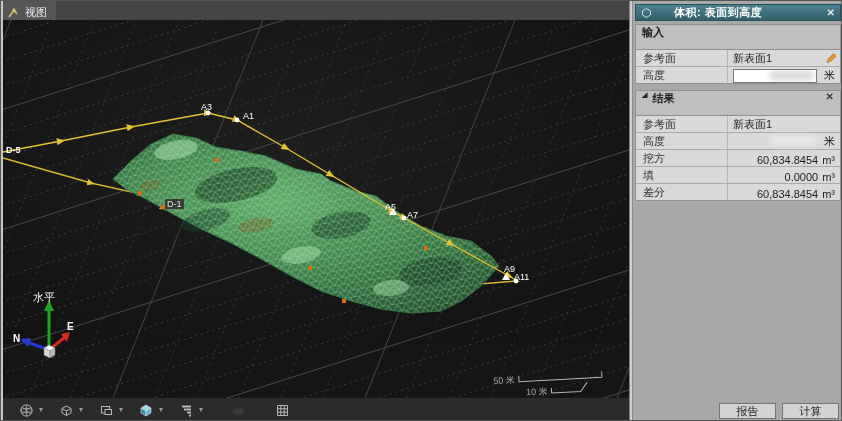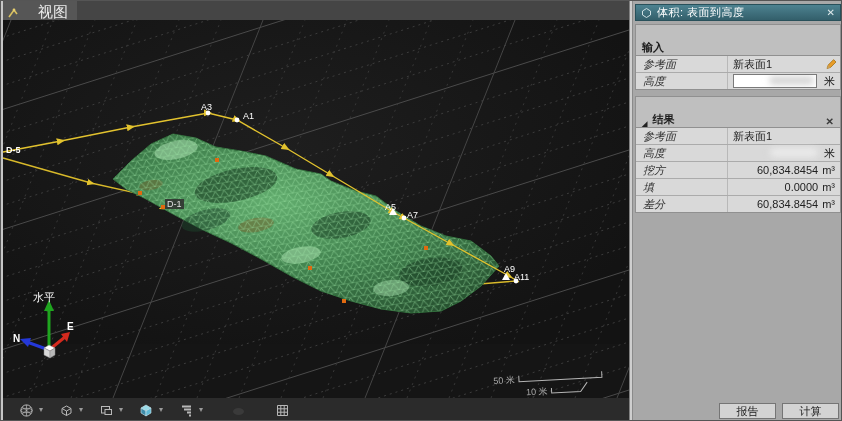--- a/index.html
+++ b/index.html
@@ -3,52 +3,52 @@
 <meta charset="utf-8">
 <style>
   html,body{margin:0;padding:0;background:#666;}
   .app{position:relative;width:842px;height:421px;overflow:hidden;
        font-family:"Liberation Sans",sans-serif;background:#a8a8a8;
        border:1px solid #555;box-sizing:border-box;}
   
   .left{position:absolute;left:0;top:0;width:628px;height:421px;background:#151515;}
   .edge-strip{position:absolute;left:0;top:0;width:2px;height:421px;background:#c6c6c6;z-index:9;}
   .tabbar{position:absolute;left:0;top:0;width:628px;height:19px;background:#454545;display:flex;align-items:center;}
-  .tab{display:flex;align-items:center;gap:19px;height:19px;padding:4px 9px 0 6px;background:#565656;color:#ececec;font-size:15px;}
+  .tab{display:flex;align-items:center;gap:6px;height:19px;padding:4px 9px 0 6px;background:#565656;color:#ececec;font-size:11px;}
   .viewport{position:absolute;left:0;top:19px;width:628px;height:324px;
             background:radial-gradient(ellipse at 45% 40%, #1e1e1e 0%, #131313 80%);}
   .viewport svg.scene{position:absolute;left:0;top:0;}
   
   .toolbar{position:absolute;left:0;bottom:0;width:628px;height:24px;background:#2b2b2b;
            display:flex;align-items:center;padding-left:16px;box-sizing:border-box;}
   .tbgroup{display:flex;align-items:center;gap:4px;margin-right:14px;}
   .tbbtn{display:flex;align-items:center;justify-content:center;width:18px;height:18px;}
   .caret{color:#9a9a9a;font-size:8px;line-height:1;}
   .tb-sep{width:12px;}
   
   .splitter{position:absolute;left:628px;top:0;width:4px;height:421px;background:#cfcfcf;
             border-left:1px solid #808080;border-right:1px solid #8a8a8a;box-sizing:border-box;}
   
   .panel{position:absolute;left:632px;top:0;width:210px;height:421px;background:#a8a8a8;
          font-size:11px;color:#222;}
-  .phead{margin:3px 2px 3px 2px;height:17px;display:flex;align-items:center;gap:5px;padding:0 5px;
-         background:linear-gradient(#4d8290,#335f6b);color:#fff;border:1px solid #28505a;box-sizing:border-box;}
+  .phead{margin:3px 2px 3px 2px;height:17px;display:flex;align-items:center;gap:22px;padding:0 5px;
+         background:linear-gradient(#4d8290,#335f6b);color:#fff;border:1px solid #28505a;box-sizing:border-box;font-weight:bold;}
   .phead .ptitle{flex:1;font-size:11px;letter-spacing:.5px;}
   .phead .pclose{color:#dfeaec;font-size:10px;cursor:default;}
-  .sechead{margin:0 2px;height:31px;background:#bfbfbf;border:1px solid #909090;border-bottom:none;
-           display:flex;align-items:flex-end;gap:5px;padding:0 6px;font-weight:bold;color:#1c1c1c;box-sizing:border-box;}
+  .sechead{margin:0 2px;height:25px;background:#bfbfbf;border:1px solid #909090;border-bottom:none;
+           display:flex;align-items:flex-start;gap:5px;padding:0 6px;font-weight:bold;color:#1c1c1c;box-sizing:border-box;}
   .sechead .spacer{flex:1;}
   .tri{font-size:7px;color:#222;line-height:1;}
   .xicon{font-size:10px;color:#3a3a3a;font-weight:bold;}
   .rows{margin:0 2px;border:1px solid #909090;background:#d9d9d9;}
   .row{display:flex;align-items:center;height:16px;border-bottom:1px solid #ababab;position:relative;}
   .row:last-child{border-bottom:none;}
-  .row .lbl{width:84px;padding-left:7px;color:#2e2e2e;flex:none;font-style:italic;}
-  .row .val{flex:1;height:100%;display:flex;align-items:center;border-left:1px solid #b8b8b8;
-            padding:8px 5px;position:relative;box-sizing:border-box;}
+  .row .lbl{width:84px;padding-left:7px;color:#2e2e2e;flex:none;}
+  .row .val{flex:1;height:100%;display:flex;align-items:flex-end;border-left:1px solid #b8b8b8;
+            padding:0 5px;position:relative;box-sizing:border-box;}
   .row .val.num{justify-content:flex-end;}
   .unit{margin-left:4px;}
   .hfield{flex:1;height:12px;background:#fff;border:1px solid #7a7a7a;margin-right:3px;position:relative;overflow:hidden;}
   .smudge{position:absolute;top:1px;height:9px;border-radius:5px;background:#d6d6d6;filter:blur(3px);}
   .smudge.in{right:2px;width:55%;}
   .smudge.res{position:absolute;right:22px;top:3px;width:48px;height:9px;background:#eaeaea;filter:blur(3px);}
   .pencil{position:absolute;right:3px;top:2px;}
   .gap5{height:6px;}
   .pbtns{position:absolute;right:4px;bottom:3px;display:flex;gap:6px;}
   .pbtn{width:57px;height:16px;background:#d3d3d3;border:1px solid #757575;color:#1d1d1d;

